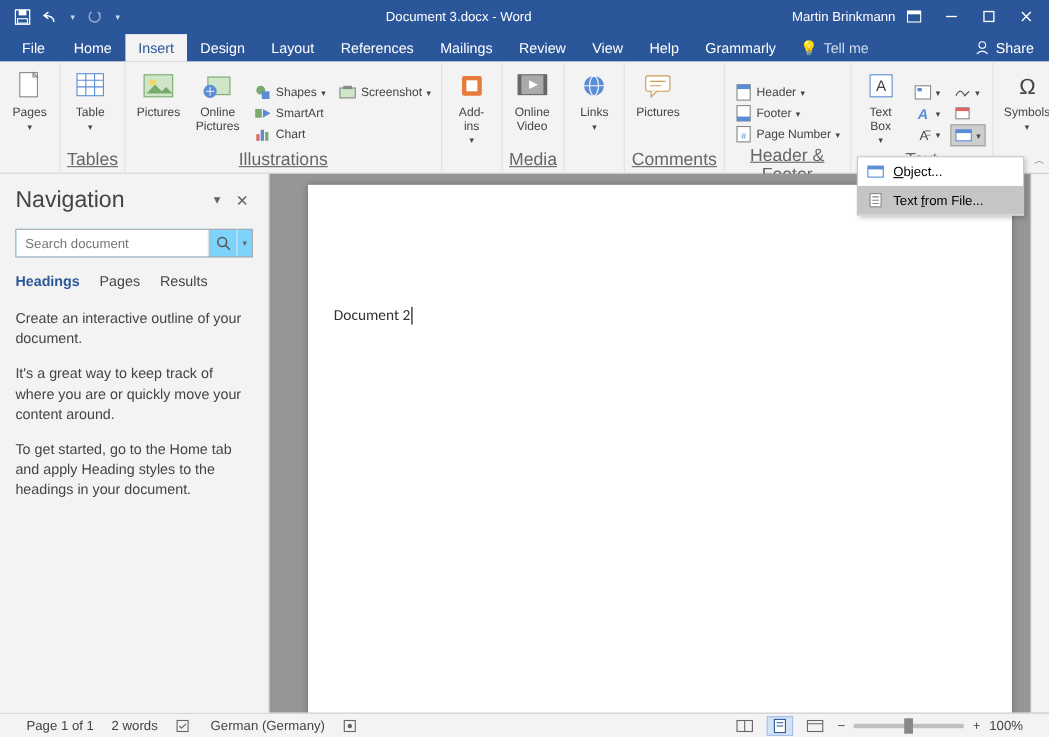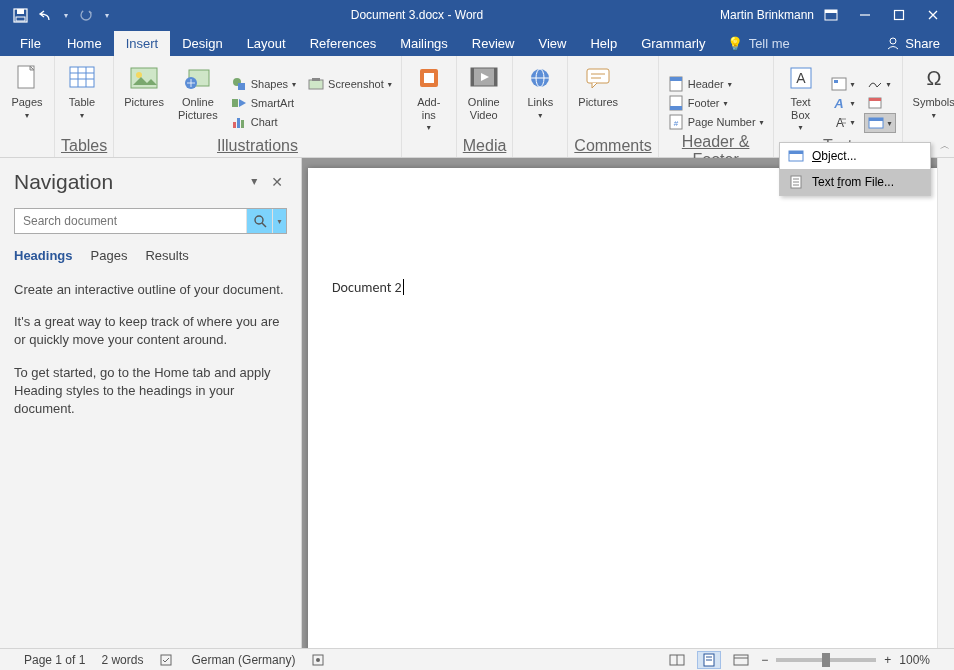--- a/index.html
+++ b/index.html
@@ -30,21 +30,21 @@
 .smallrow .ic { width: 16px; height: 16px; display: flex; align-items: center; justify-content: center; }
 .stackcol { display: flex; flex-direction: column; gap: 1px; margin-top: 15px; }
 .collapse-btn { position: absolute; right: 4px; bottom: 4px; font-size: 10px; color: #666; cursor: pointer; }
 
 .dropdown-menu { position: absolute; top: 142px; left: 779px; width: 152px; background: #fff; border: 1px solid #c6c6c6; box-shadow: 2px 2px 4px rgba(0,0,0,0.2); font-size: 12px; z-index: 100; }
 .menu-item { display: flex; align-items: center; gap: 8px; padding: 5px 8px; cursor: pointer; }
 .menu-item.hover { background: #c5c5c5; }
 .menu-icon { width: 16px; height: 16px; display: flex; align-items: center; justify-content: center; }
 
 .body-area { position: absolute; top: 158px; left: 0; right: 0; bottom: 22px; display: flex; }
-.nav-pane { width: 302px; background: #f3f3f3; border-right: 1px solid #d4d4d4; padding: 12px 14px; display: flex; flex-direction: column; }
+.nav-pane { width: 245px; background: #f3f3f3; border-right: 1px solid #d4d4d4; padding: 12px 14px; display: flex; flex-direction: column; }
 .nav-head { display: flex; align-items: center; justify-content: space-between; margin-bottom: 14px; }
 .nav-title { font-size: 21px; color: #444; font-weight: 300; }
 .nav-ctrl { font-size: 12px; color: #666; cursor: pointer; padding: 0 4px; }
 .search-wrap { display: flex; border: 1px solid #ababab; background: #7dd3fc; margin-bottom: 14px; }
 .search-input { flex: 1; border: none; padding: 5px 8px; font-size: 12px; outline: none; }
 .search-btn { width: 26px; border-left: 1px solid #e1e1e1; display: flex; align-items: center; justify-content: center; cursor: pointer; }
 .search-caret { width: 14px; border-left: 1px solid #e1e1e1; display: flex; align-items: center; justify-content: center; cursor: pointer; font-size: 8px; color: #666; }
 .nav-tabs { display: flex; gap: 18px; margin-bottom: 18px; font-size: 13px; }
 .nav-tab { color: #444; cursor: pointer; }
 .nav-tab.active { color: #2b579a; font-weight: 600; }

